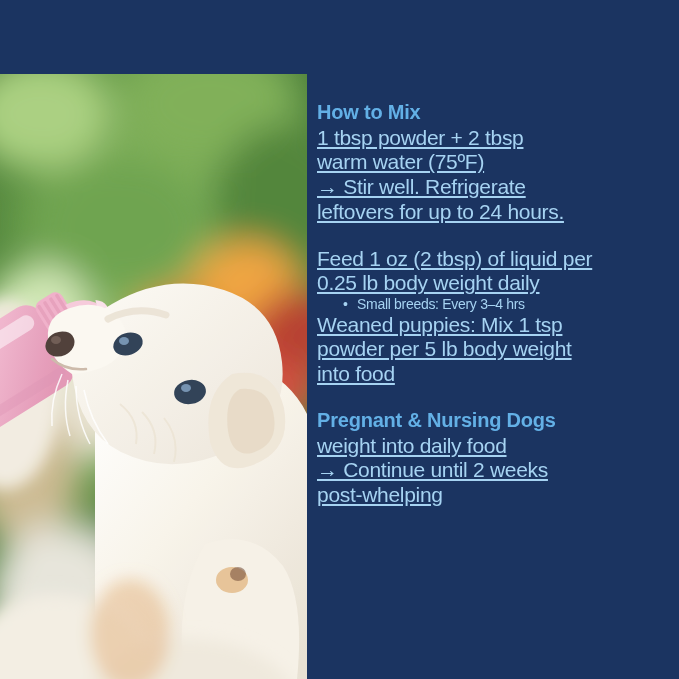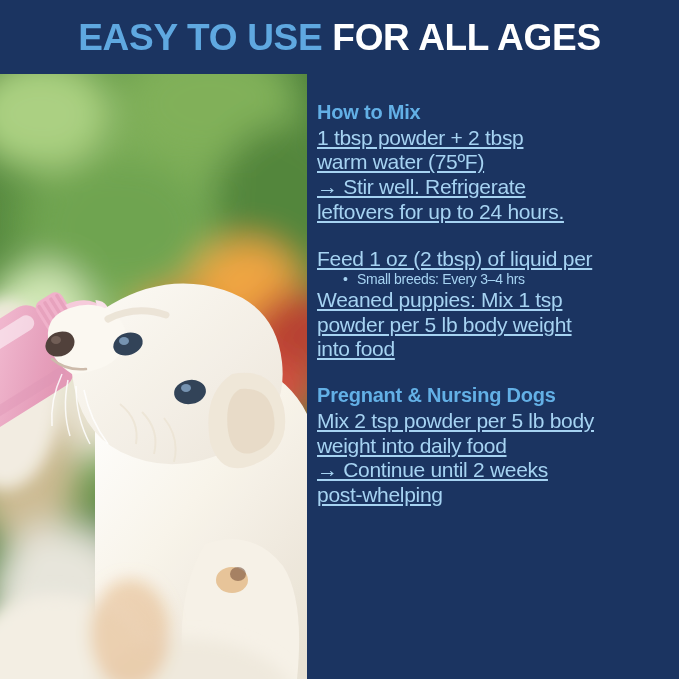--- a/index.html
+++ b/index.html
@@ -104,23 +104,20 @@
     line-height: 1.2;
     white-space: nowrap;
     margin-top: 34px;
   }
 </style>
 </head>
 <body>
 
 <div id="page">
 
-  <div id="header">
-    <div class="headline"><span class="accent">EASY TO USE</span><span class="plain"> FOR ALL AGES</span></div>
-  </div>
 
   <div id="photo">
     <svg viewBox="0 0 307 605" preserveAspectRatio="xMidYMid slice">
       <defs>
         <radialGradient id="gGreen1" cx="50%" cy="30%" r="75%">
           <stop offset="0%" stop-color="#8fbe63"></stop>
           <stop offset="55%" stop-color="#5d9440"></stop>
           <stop offset="100%" stop-color="#3b6b2c"></stop>
         </radialGradient>
         <linearGradient id="gBottle" x1="0%" y1="0%" x2="100%" y2="60%">
@@ -243,29 +240,29 @@
     <div class="section">
       <div class="sec-title">How to Mix</div>
       <div class="sec-line">1 tbsp powder + 2 tbsp</div>
       <div class="sec-line">warm water (75ºF)</div>
       <div class="sec-line"> → Stir well. Refrigerate</div>
       <div class="sec-line">leftovers for up to 24 hours.</div>
     </div>
 
     <div class="section">
       <div class="sec-line">Feed 1 oz (2 tbsp) of liquid per</div>
+      <div class="sec-line">0.25 lb body weight daily</div>
       <div class="bullet-line"><span class="bullet-dot">•</span><span>Small breeds: Every 3–4 hrs</span></div>
       <div class="sec-line">Weaned puppies: Mix 1 tsp</div>
       <div class="sec-line">powder per 5 lb body weight</div>
       <div class="sec-line">into food</div>
     </div>
 
     <div class="section">
       <div class="sec-title">Pregnant &amp; Nursing Dogs</div>
-      <div class="sec-line">Mix 2 tsp powder per 5 lb body</div>
       <div class="sec-line">weight into daily food</div>
       <div class="sec-line"> → Continue until 2 weeks</div>
       <div class="sec-line">post-whelping</div>
     </div>
 
   </div>
 
 </div>
 
 </body></html>

